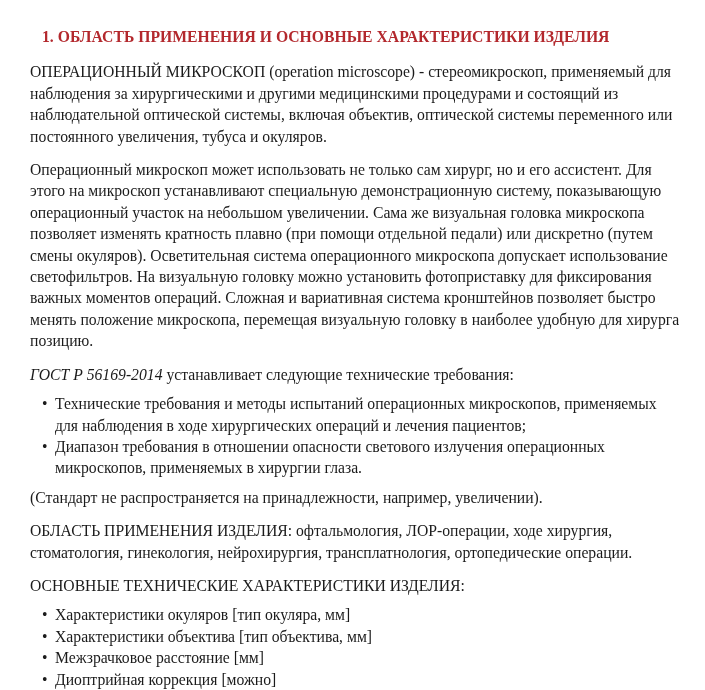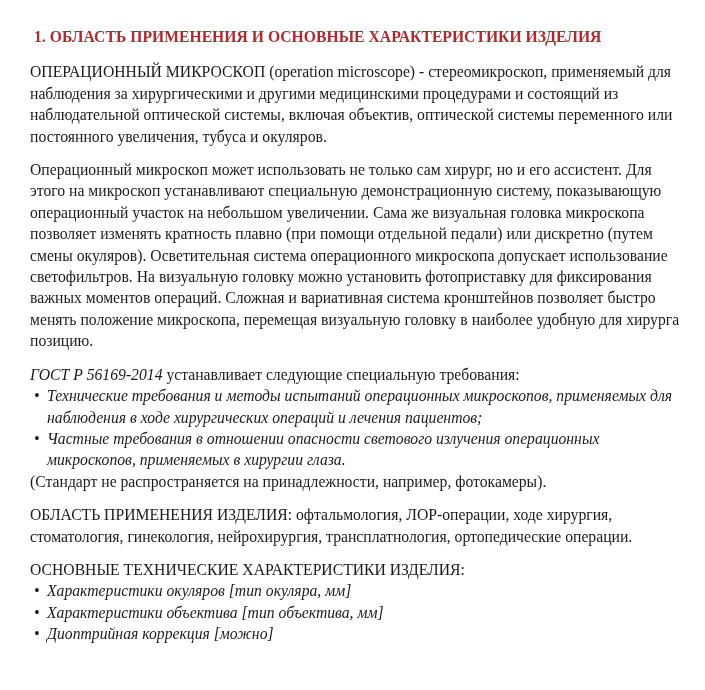--- a/index.html
+++ b/index.html
@@ -18,33 +18,32 @@
   }
   .doc {
     box-sizing: border-box;
     width: 705px;
     padding: 26px 20px 0 30px;
   }
   .section-heading {
     font-size: 15.7px;
     line-height: 21.4px;
     font-weight: bold;
-    margin: 0 0 14px 4px;
+    margin: 0 0 14px 12px;
   }
   p.para {
     margin: 0 0 12px 0;
   }
   p.tight {
     margin: 0;
   }
   .bullets {
     list-style: none;
-    margin: 0;
+    margin: 8px;
     padding: 0;
-    font-style: italic;
   }
   .bullets li {
     position: relative;
     padding-left: 17px;
   }
   .bullets li::before {
     content: "\2022";
     position: absolute;
     left: 4px;
     top: 0;
@@ -56,32 +55,33 @@
 <body style="color: rgb(27, 27, 27); background: rgb(255, 255, 255);">
 
 <div class="doc">
 
   <h1 class="section-heading" style="color: rgb(179, 40, 45);">1. ОБЛАСТЬ ПРИМЕНЕНИЯ И ОСНОВНЫЕ ХАРАКТЕРИСТИКИ ИЗДЕЛИЯ</h1>
 
   <p class="para"><strong>ОПЕРАЦИОННЫЙ МИКРОСКОП</strong><span> (operation microscope) - стереомикроскоп, применяемый для наблюдения за хирургическими и другими медицинскими процедурами и состоящий из наблюдательной оптической системы, включая объектив, оптической системы переменного или постоянного увеличения, тубуса и окуляров.</span></p>
 
   <p class="para">Операционный микроскоп может использовать не только сам хирург, но и его ассистент. Для этого на микроскоп устанавливают специальную демонстрационную систему, показывающую операционный участок на небольшом увеличении. Сама же визуальная головка микроскопа позволяет изменять кратность плавно (при помощи отдельной педали) или дискретно (путем смены окуляров). Осветительная система операционного микроскопа допускает использование светофильтров. На визуальную головку можно установить фотоприставку для фиксирования важных моментов операций. Сложная и вариативная система кронштейнов позволяет быстро менять положение микроскопа, перемещая визуальную головку в наиболее удобную для хирурга позицию.</p>
 
-  <p class="tight"><em>ГОСТ Р 56169-2014</em><span> устанавливает следующие специальную требования:</span></p>
+  <p class="tight"><em>ГОСТ Р 56169-2014</em><span> устанавливает следующие технические требования:</span></p>
 
   <ul class="bullets">
     <li>Технические требования и методы испытаний операционных микроскопов, применяемых для наблюдения в ходе хирургических операций и лечения пациентов;</li>
-    <li>Частные требования в отношении опасности светового излучения операционных микроскопов, применяемых в хирургии глаза.</li>
+    <li>Диапазон требования в отношении опасности светового излучения операционных микроскопов, применяемых в хирургии глаза.</li>
   </ul>
 
-  <p class="para">(Стандарт не распространяется на принадлежности, например, фотокамеры).</p>
+  <p class="para">(Стандарт не распространяется на принадлежности, например, увеличении).</p>
 
   <p class="para"><strong>ОБЛАСТЬ ПРИМЕНЕНИЯ ИЗДЕЛИЯ:</strong><span> офтальмология, ЛОР-операции, ходе хирургия, стоматология, гинекология, нейрохирургия, трансплатнология, ортопедические операции.</span></p>
 
   <p class="tight"><strong>ОСНОВНЫЕ ТЕХНИЧЕСКИЕ ХАРАКТЕРИСТИКИ ИЗДЕЛИЯ:</strong></p>
 
   <ul class="bullets">
     <li>Характеристики окуляров [тип окуляра, мм]</li>
     <li>Характеристики объектива [тип объектива, мм]</li>
+    <li>Межзрачковое расстояние [мм]</li>
     <li>Диоптрийная коррекция [можно]</li>
   </ul>
 
 </div>
 
 </body></html>

